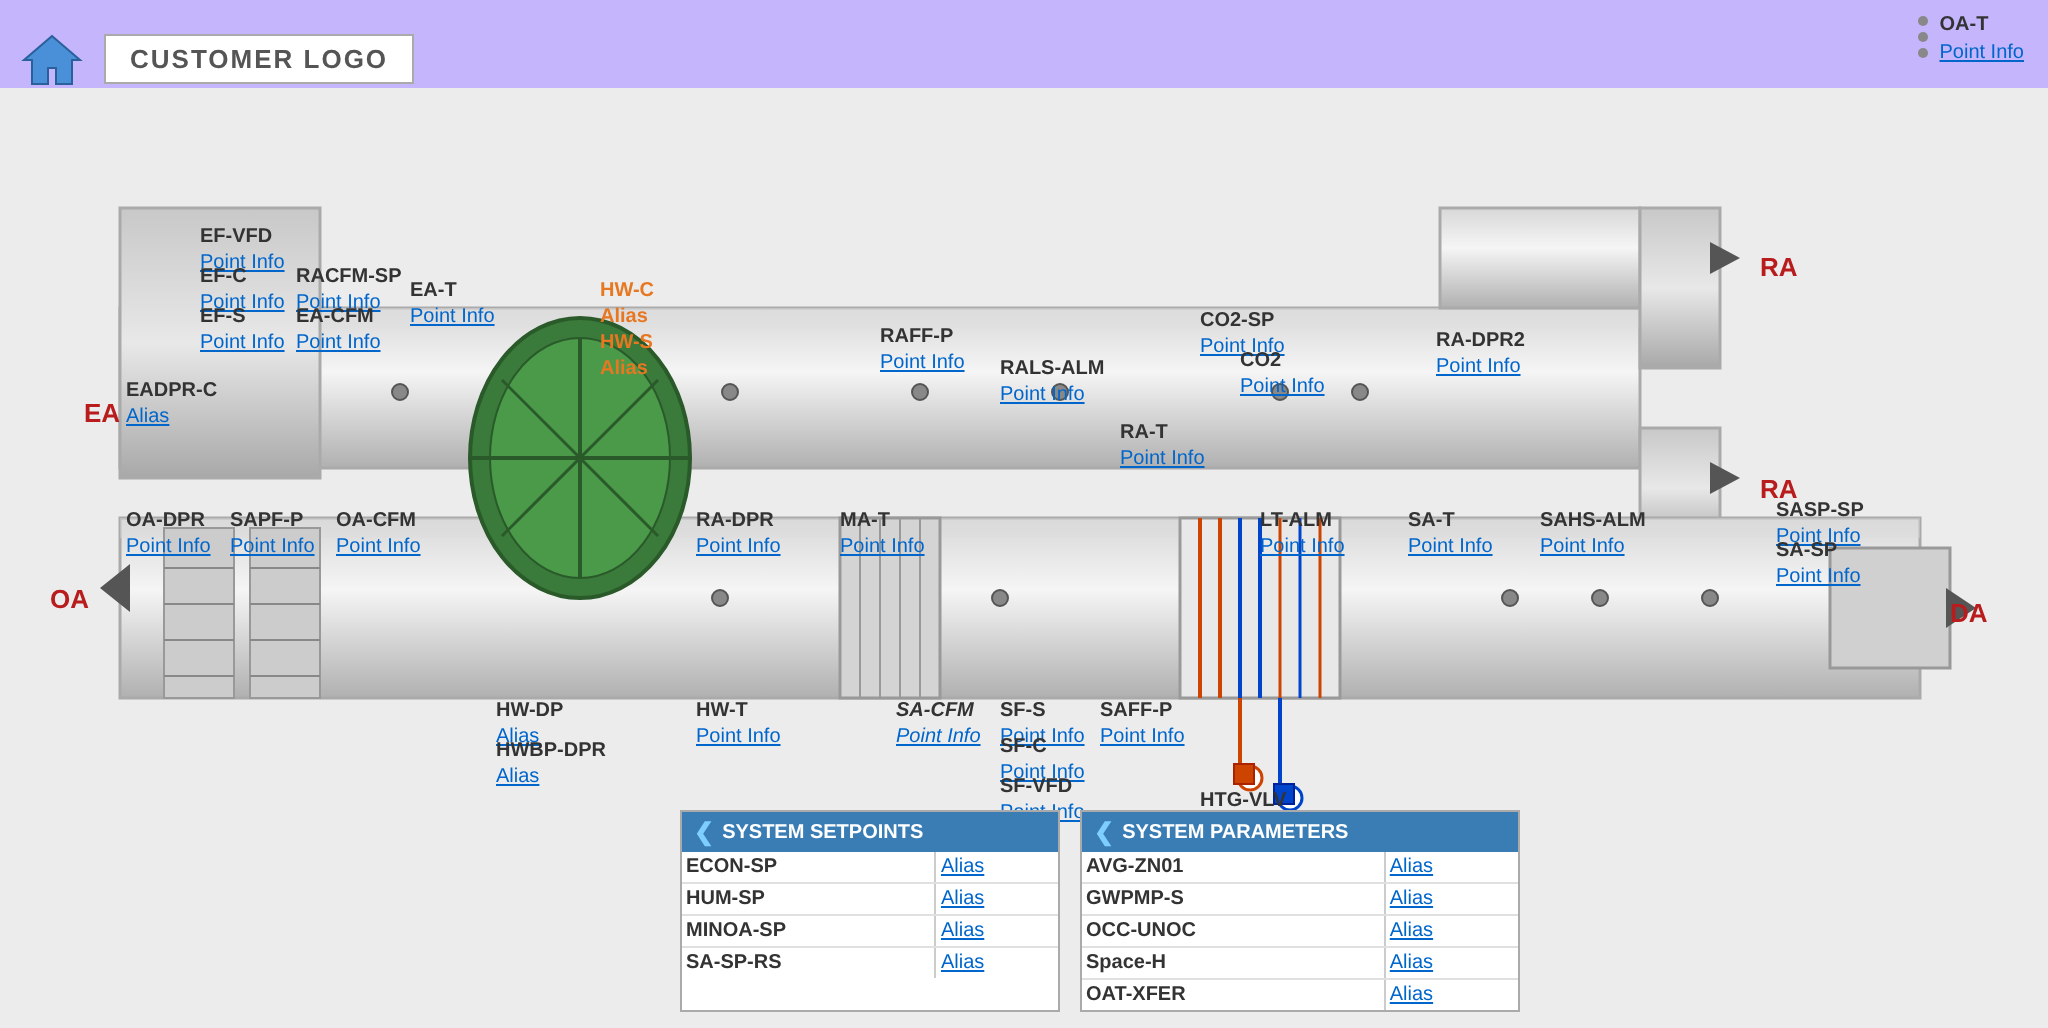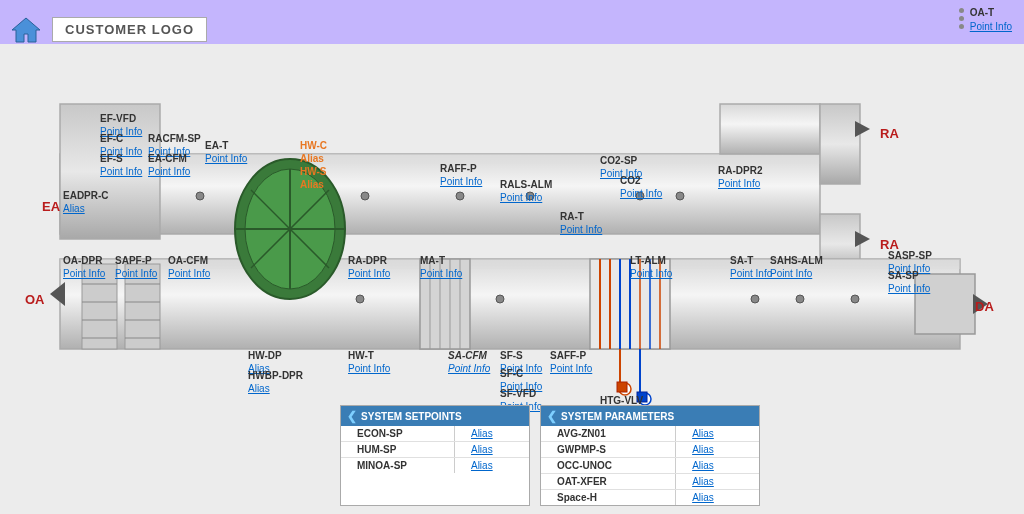--- a/index.html
+++ b/index.html
@@ -142,21 +142,21 @@
     }
     .param-table .table-header .arrow {
       color: #7ecfff;
       font-size: 12px;
     }
     .param-table table {
       width: 100%;
       border-collapse: collapse;
     }
     .param-table table td {
-      padding: 2px 16px;
+      padding: 2px 2px;
       font-size: 10px;
       border-bottom: 1px solid #e0e0e0;
       color: #333;
     }
     .param-table table td:first-child {
       font-weight: bold;
       border-right: 1px solid #ccc;
     }
     .param-table table td.alias-cell {
       color: #0066cc;
@@ -386,21 +386,21 @@
   <div class="label" style="left:420px; top:210px;">
     <span class="name">MA-T</span>
     <span class="point-info">Point Info</span>
   </div>
 
   <div class="label" style="left:630px; top:210px;">
     <span class="name">LT-ALM</span>
     <span class="point-info">Point Info</span>
   </div>
 
-  <div class="label" style="left:730px; top:210px;">
+  <div class="label" style="left:704px; top:210px;">
     <span class="name">SA-T</span>
     <span class="point-info">Point Info</span>
   </div>
 
   <div class="label" style="left:770px; top:210px;">
     <span class="name">SAHS-ALM</span>
     <span class="point-info">Point Info</span>
   </div>
 
   <div class="label" style="left:888px; top:205px;">
@@ -477,20 +477,24 @@
           <td class="alias-cell">Alias</td>
         </tr>
         <tr>
           <td>HUM-SP</td>
           <td class="alias-cell">Alias</td>
         </tr>
         <tr>
           <td>MINOA-SP</td>
           <td class="alias-cell">Alias</td>
         </tr>
+        <tr>
+          <td>SA-SP-RS</td>
+          <td class="alias-cell">Alias</td>
+        </tr>
       </tbody>
         </table>
     </div>
 
     <div class="param-table" style="min-width:220px;">
       <div class="table-header">
         <span class="arrow">❮</span>
         <span>SYSTEM PARAMETERS</span>
       </div>
       <table>
@@ -501,25 +505,25 @@
         </tr>
         <tr>
           <td>GWPMP-S</td>
           <td class="alias-cell">Alias</td>
         </tr>
         <tr>
           <td>OCC-UNOC</td>
           <td class="alias-cell">Alias</td>
         </tr>
         <tr>
+          <td>Space-H</td>
+          <td class="alias-cell">Alias</td>
+        </tr>
+        <tr>
           <td>OAT-XFER</td>
-          <td class="alias-cell">Alias</td>
-        </tr>
-        <tr>
-          <td>Space-H</td>
           <td class="alias-cell">Alias</td>
         </tr>
       </tbody>
         </table>
     </div>
 
   </div>
 
 </div>
 

